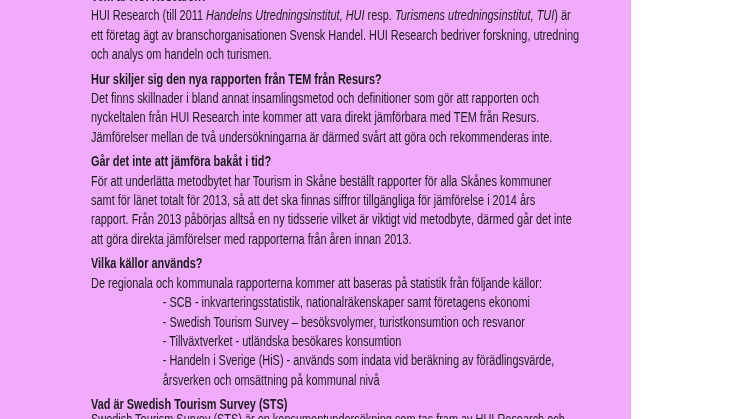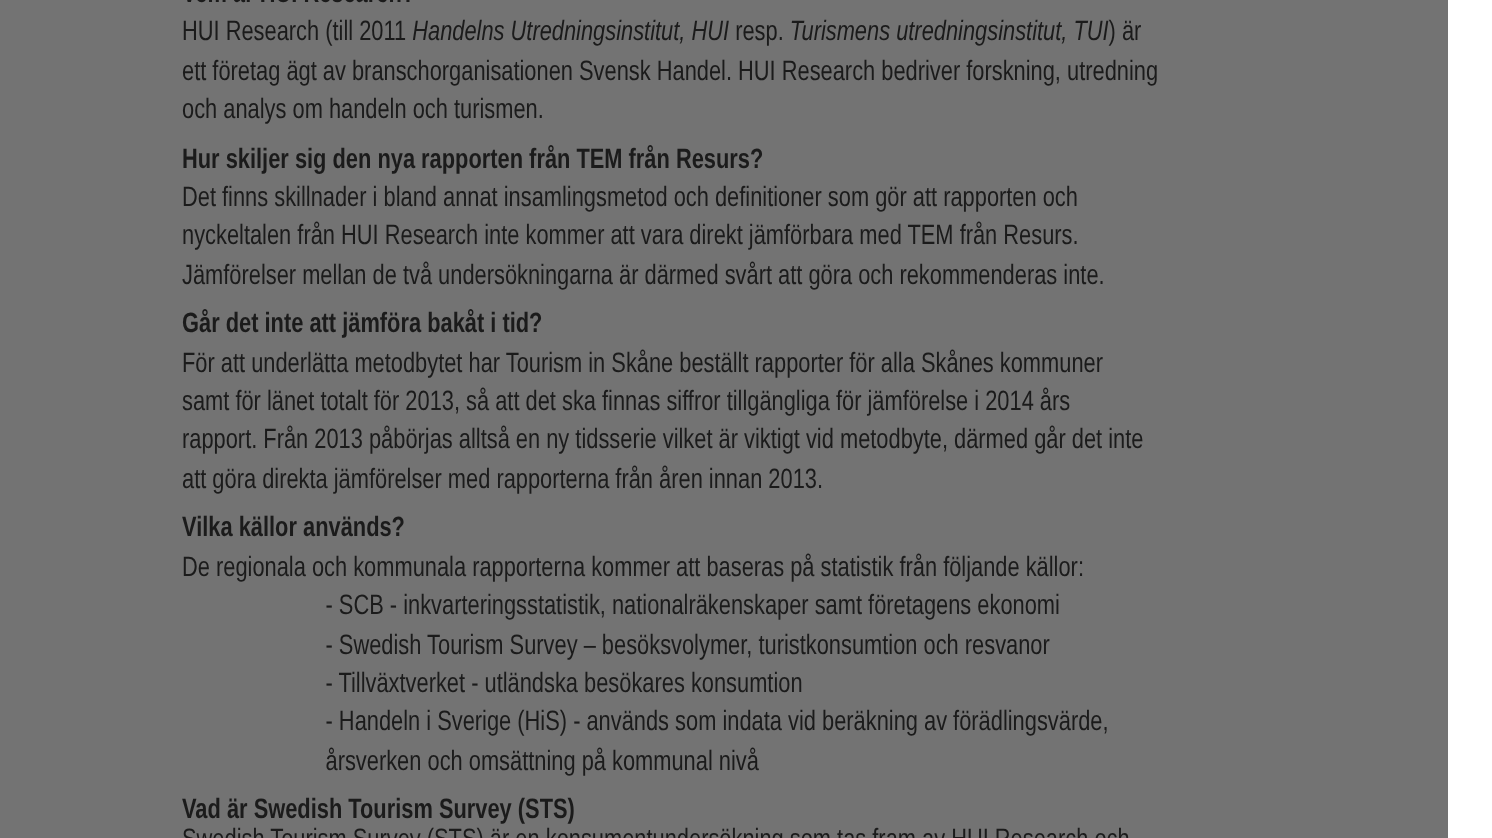--- a/index.html
+++ b/index.html
@@ -1,21 +1,21 @@
 <!DOCTYPE html>
 <html><head>
 <meta charset="utf-8">
 <style>
   * { box-sizing: border-box; }
   html, body { margin: 0; padding: 0; }
   .page {
     position: relative;
-    width: 724px;
+    width: 631px;
     height: 419px;
-    background: #737373;
+    background: #f0abfc;
     overflow: hidden;
     font-family: "Liberation Sans", sans-serif;
   }
   .doc {
     position: absolute;
     left: 91px;
     top: -13px;
     width: 734px;
     transform: scaleX(0.78);
     transform-origin: 0 0;

